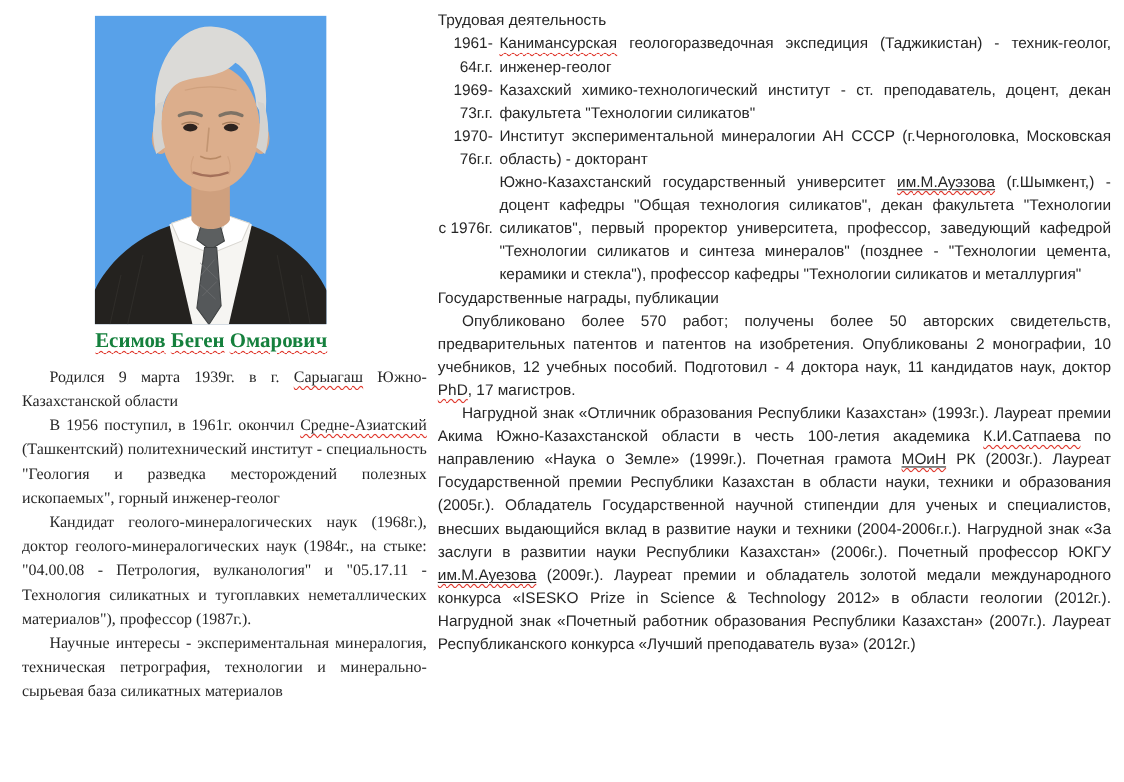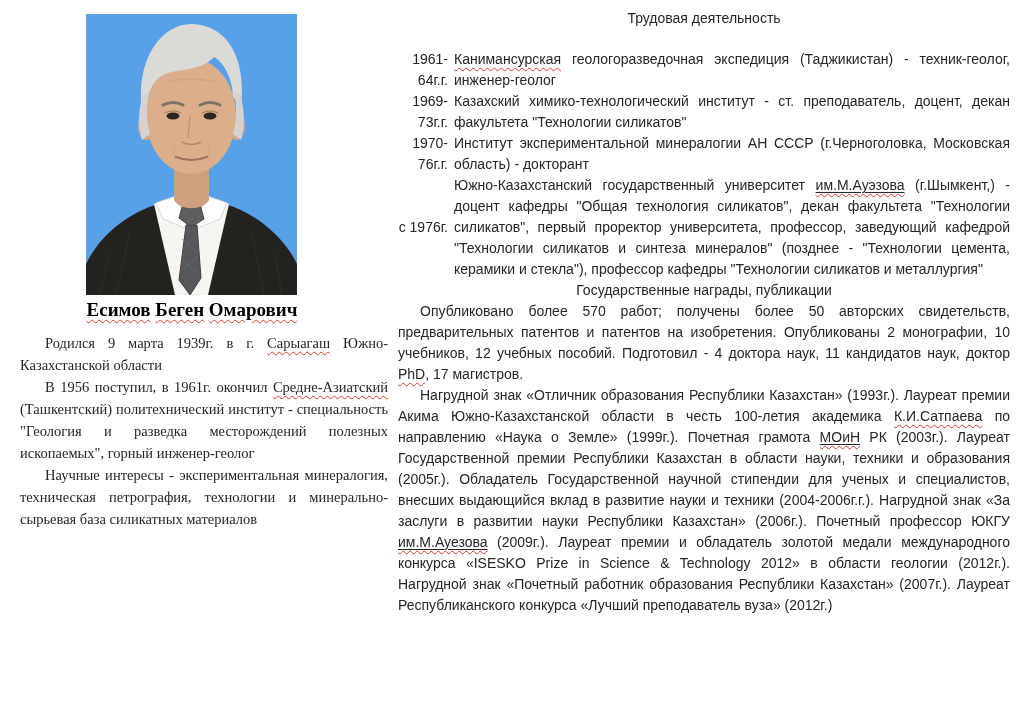--- a/index.html
+++ b/index.html
@@ -13,28 +13,28 @@
     font-family:"Liberation Sans","DejaVu Sans",sans-serif;color:var(--text_color);
   }
   
   .left-col{position:absolute;left:20px;top:10px;width:368px;}
   .photo{width:211px;height:281px;margin:4px 0 0 66px;overflow:hidden;}
   .photo svg{display:block;}
   .photo-bg{fill:var(--photo_bg);}
   .name{
     width:344px;margin-top:4px;text-align:center;
     font-family:"Liberation Serif","DejaVu Serif",serif;
-    font-weight:bold;font-size:19px;line-height:22px;color:#000000;
+    font-weight:bold;font-size:19px;line-height:22px;color:#15803d;
   }
   .bio{margin-top:11px;font-size:14.5px;line-height:22px;text-align:justify;font-family:Liberation Serif, serif;}
   .bio p{margin:0;text-indent:25px;}
   
   .right-col{position:absolute;left:398px;top:8px;width:612px;font-size:14px;line-height:21px;}
-  .section-title{text-align:center;}
-  .work-table{display:table;width:100%;border-collapse:collapse;margin-top:20px;}
+  .section-title{}
+  .work-table{display:table;width:100%;border-collapse:collapse;}
   .work-row{display:table-row;}
   .year-cell{display:table-cell;width:50px;padding-right:6px;vertical-align:middle;text-align:right;}
   .desc-cell{display:table-cell;vertical-align:middle;text-align:justify;}
   .awards p{margin:0;text-indent:22px;text-align:justify;}
   
   .sq{
     text-decoration-line:underline;text-decoration-style:wavy;
     text-decoration-color:var(--squiggle_red);text-decoration-thickness:1px;
     text-underline-offset:3px;
   }
@@ -106,20 +106,21 @@
         <path d="M90,128 Q86,137 89,145" stroke="#c99a76" stroke-width="1" fill="none" opacity="0.6"></path>
         <path d="M121,128 Q125,137 122,145" stroke="#c99a76" stroke-width="1" fill="none" opacity="0.6"></path>
       </svg>
     </div>
 
     <div class="name"><span class="sq">Есимов</span> <span class="sq">Беген</span> <span class="sq">Омарович</span></div>
 
     <div class="bio">
       <p>Родился 9 марта 1939г. в г. <span class="sq">Сарыагаш</span> Южно-Казахстанской области</p>
       <p>В 1956 поступил, в 1961г. окончил <span class="sq">Средне-Азиатский</span> (Ташкентский) политехнический институт - специальность "Геология и разведка месторождений полезных ископаемых", горный инженер-геолог</p>
+      <p>Кандидат геолого-минералогических наук (1968г.), доктор геолого-минералогических наук (1984г., на стыке: "04.00.08 - Петрология, вулканология" и "05.17.11 - Технология силикатных и тугоплавких неметаллических материалов"), профессор (1987г.).</p>
       <p>Научные интересы - экспериментальная минералогия, техническая петрография, технологии и минерально-сырьевая база силикатных материалов</p>
     </div>
   </div>
 
   <div class="right-col">
 
     <div class="section-title">Трудовая деятельность</div>
 
     <div class="work-table">
       <div class="work-row">

